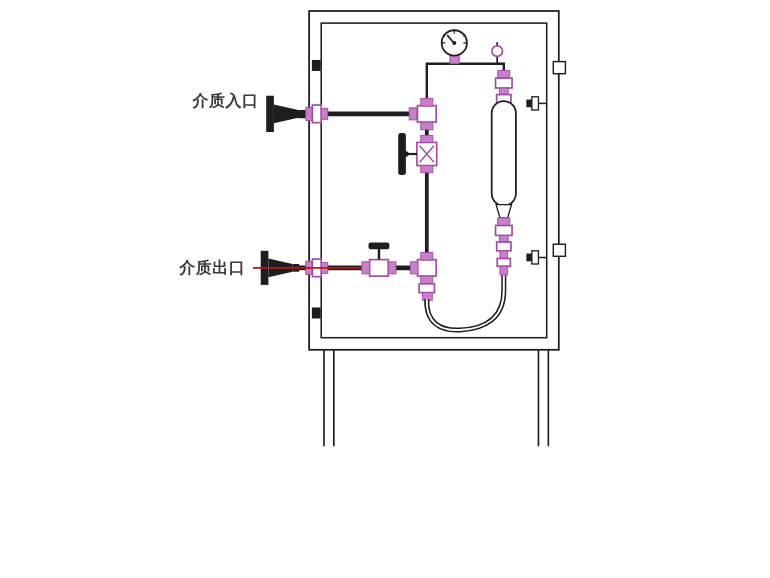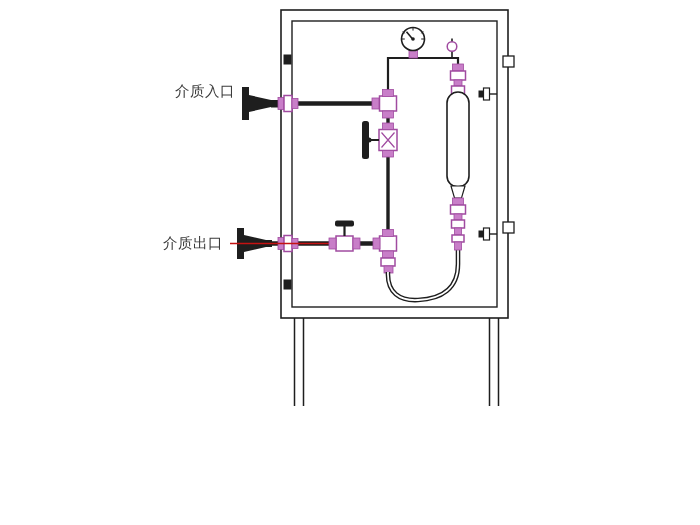--- a/index.html
+++ b/index.html
@@ -6,21 +6,21 @@
     --line:#1e1e1e;
     --fitting:#c87ec8;
     --fitting_dark:#a04ba0;
     --accent_red:#c41212;
     --background:#ffffff;
     --label_text:#3a3a3a;
   }
   html,body{margin:0;padding:0;background:var(--background);}
   .stage{
     position:relative;width:700px;height:406px;background:var(--background);
-    font-family:"DejaVu Serif","Liberation Serif",serif;overflow:hidden;
+    font-family:"DejaVu Serif","Liberation Serif",serif;overflow:hidden;font-weight:bold;
   }
   svg{display:block;}
   .ln{stroke:var(--line);fill:none;}
   .blk{fill:var(--line);stroke:none;}
   .f-fill{fill:var(--fitting);stroke:var(--fitting_dark);stroke-width:.8;}
   .f-open{fill:#fff;stroke:var(--fitting_dark);stroke-width:1.5;}
   .red-ln{stroke:var(--accent_red);fill:none;}
   .white-ln{stroke:#fff;fill:none;}
   .lbl{fill:var(--label_text);font-size:14.5px;letter-spacing:.5px;}
 </style>

